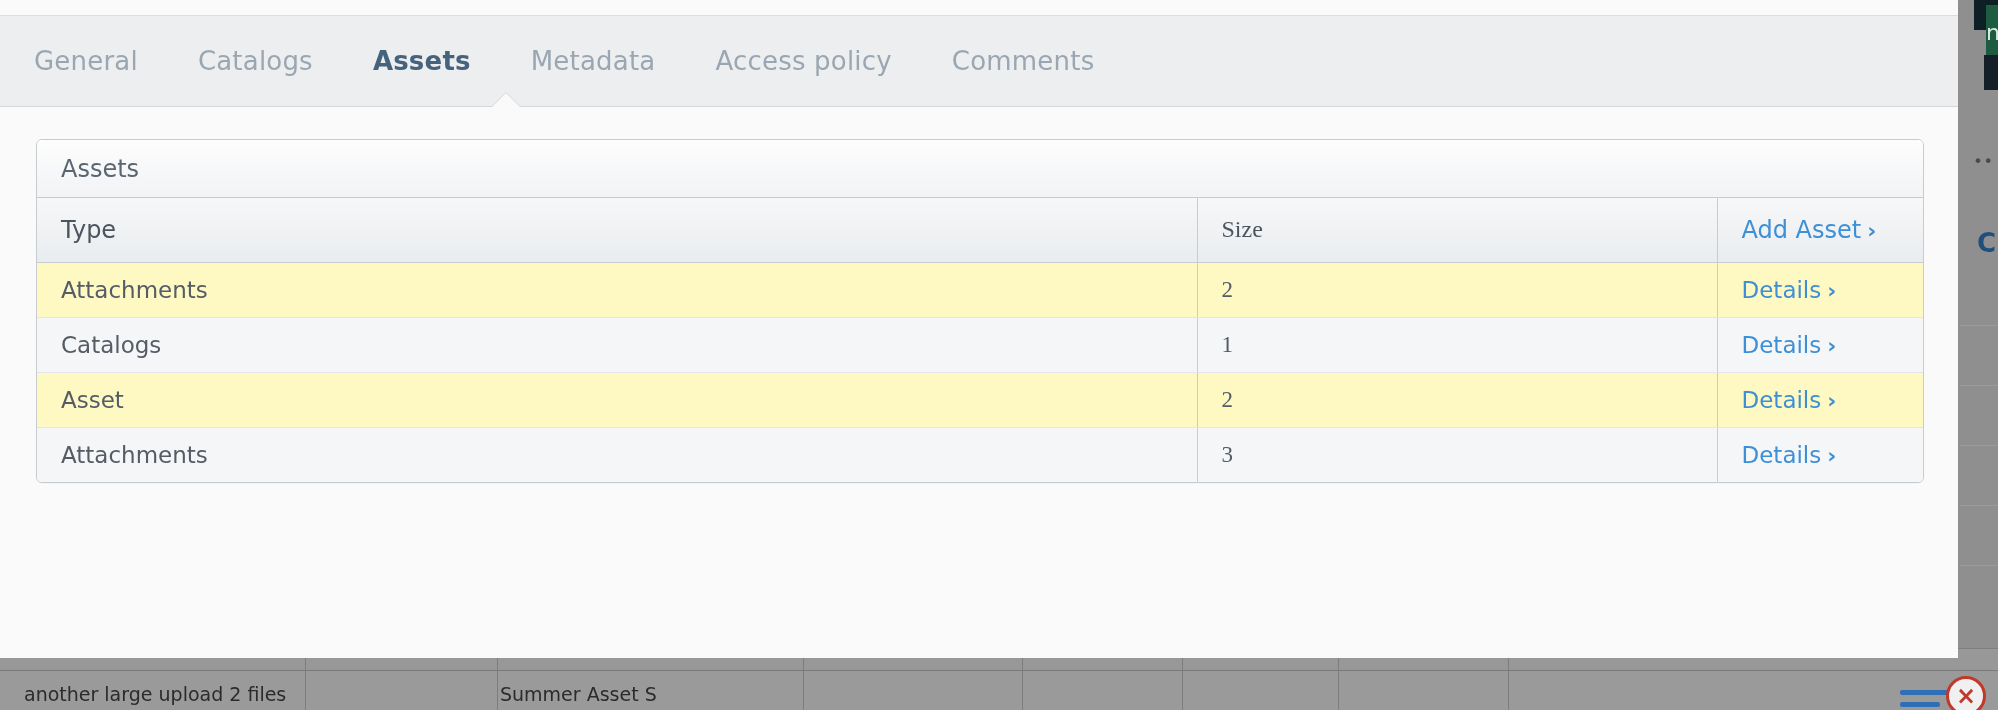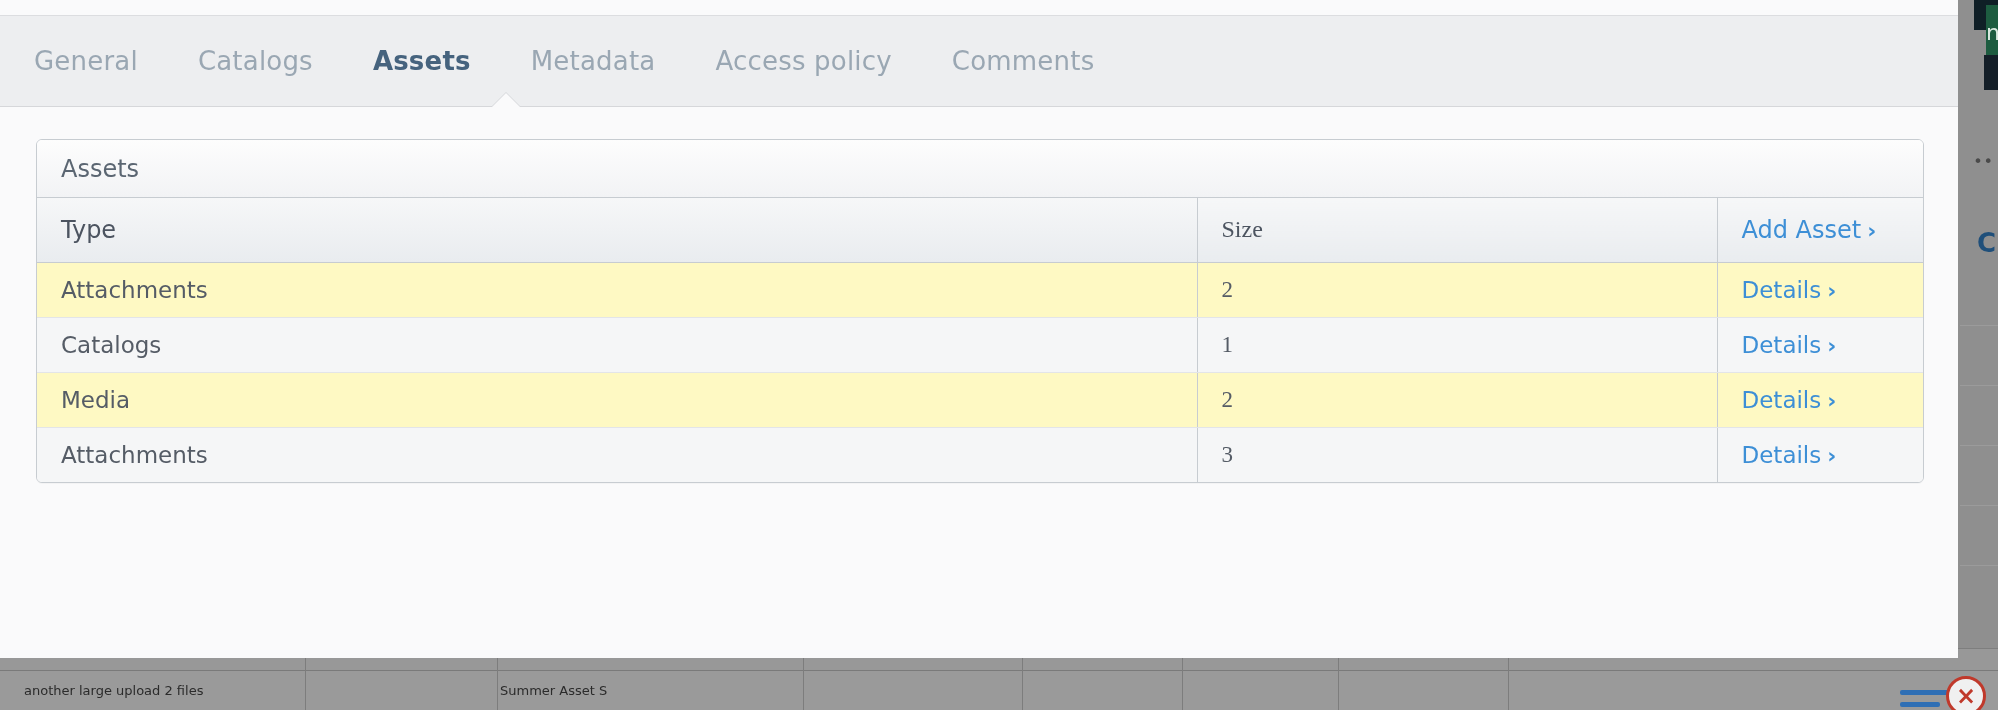--- a/index.html
+++ b/index.html
@@ -107,21 +107,21 @@
     position: absolute;
     top: 0;
     width: 1px;
     height: 62px;
     background: #7d7d7d;
   }
   .bottom-table .bt-cell {
     position: absolute;
     top: 34px;
     color: #2b2b2b;
-    font-size: 13px;
+    font-size: 19px;
     white-space: nowrap;
   }
   .bottom-blue-bar {
     position: absolute;
     left: 1900px;
     top: 690px;
     width: 56px;
     height: 5px;
     background: #2f6fb5;
     border-radius: 2px;
@@ -366,21 +366,21 @@
               <td class="col-action"><span class="link"><span>Details</span><span class="chev">›</span></span></td>
             </tr>
 
             <tr class="alt">
               <td class="col-type">Catalogs</td>
               <td class="col-size">1</td>
               <td class="col-action"><span class="link"><span>Details</span><span class="chev">›</span></span></td>
             </tr>
 
             <tr>
-              <td class="col-type">Media</td>
+              <td class="col-type">Asset</td>
               <td class="col-size">2</td>
               <td class="col-action"><span class="link"><span>Details</span><span class="chev">›</span></span></td>
             </tr>
 
             <tr class="alt">
               <td class="col-type">Attachments</td>
               <td class="col-size">3</td>
               <td class="col-action"><span class="link"><span>Details</span><span class="chev">›</span></span></td>
             </tr>
 

